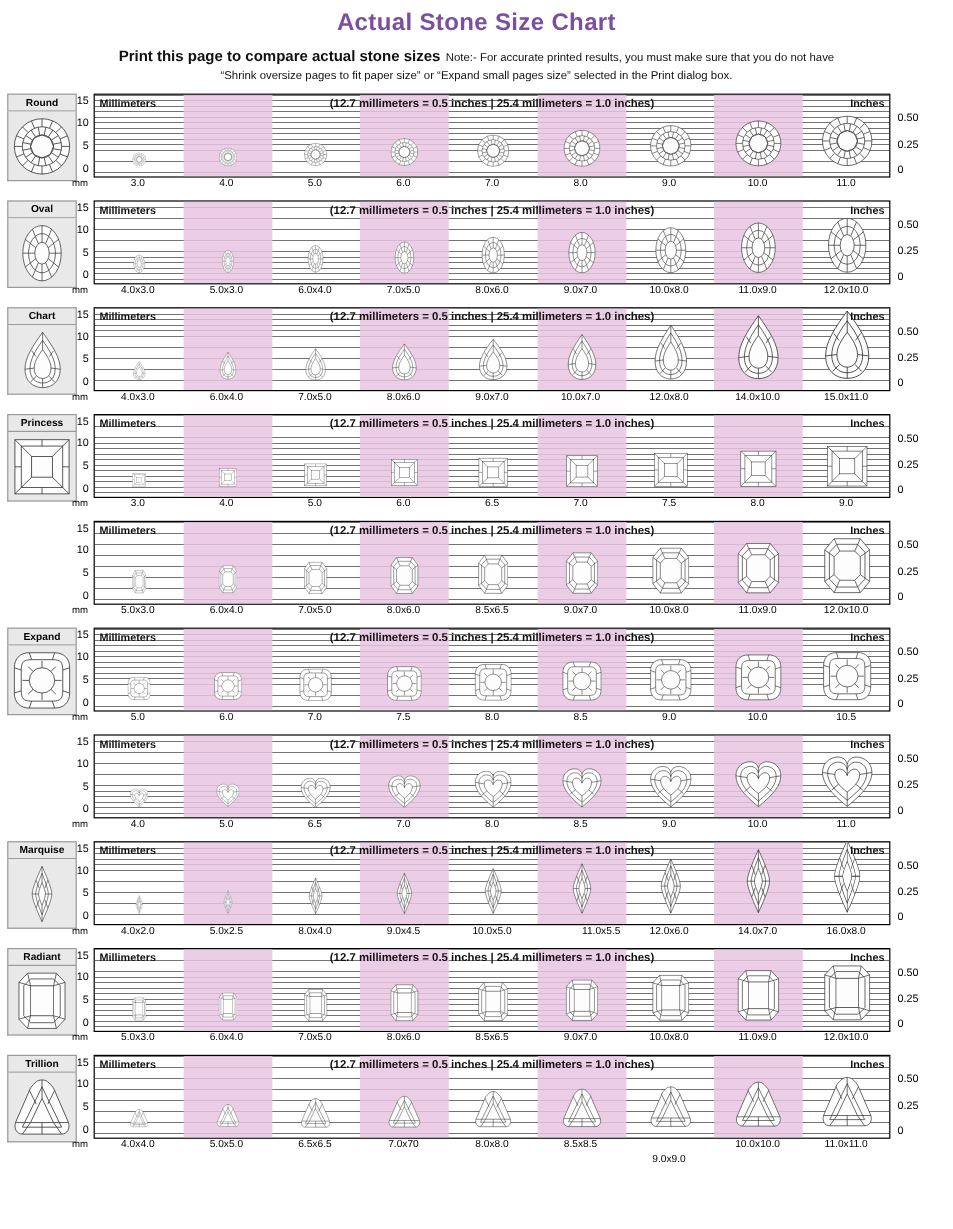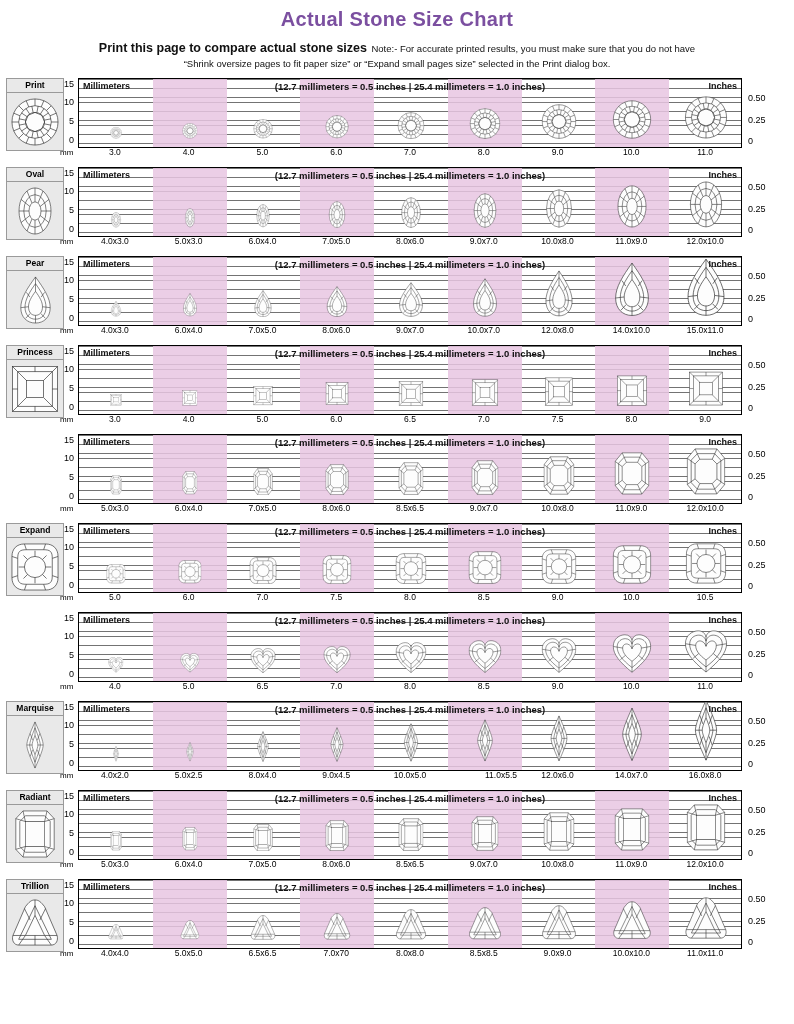--- a/index.html
+++ b/index.html
@@ -156,21 +156,21 @@
 
   <div class="subtitle-wrap">
     <span class="sub-main">Print this page to compare actual stone sizes</span>
     <span class="sub-note">Note:- For accurate printed results, you must make sure that you do not have</span>
     <span class="sub-line2">“Shrink oversize pages to fit paper size” or “Expand small pages size” selected in the Print dialog box.</span>
   </div>
 
   <div class="rows" id="rows">
       <div class="row">
         <div class="shape-cell">
-          <div class="shape-name">Print</div>
+          <div class="shape-name">Round</div>
           <div class="shape-pic">
             <svg width="48" height="48" viewBox="0 0 100 100" preserveAspectRatio="none">
               <g fill="#fdfdfd" stroke="#333" stroke-width="1.4" vector-effect="non-scaling-stroke">
                 <circle cx="50" cy="50" r="48"></circle>
                 <circle cx="50" cy="50" r="34"></circle>
                 <circle cx="50" cy="50" r="20"></circle>
                 <line x1="98" y1="50" x2="84" y2="50"></line>
                 <line x1="83.34669953370984" y1="56.63307094854836" x2="69.61570560806462" y2="53.90180644032257"></line>
                 <line x1="94.34621756054176" y1="68.3688047535243" x2="81.41190410538374" y2="63.01123670041305"></line>
                 <line x1="78.26996681828653" y1="68.88938792266647" x2="66.62939224605091" y2="61.11140466039204"></line>
@@ -1060,21 +1060,21 @@
           <div class="size-lbl" style="left: 258.222px;">7.0x5.0</div>
           <div class="size-lbl" style="left: 332px;">8.0x6.0</div>
           <div class="size-lbl" style="left: 405.778px;">9.0x7.0</div>
           <div class="size-lbl" style="left: 479.556px;">10.0x8.0</div>
           <div class="size-lbl" style="left: 553.333px;">11.0x9.0</div>
           <div class="size-lbl" style="left: 627.111px;">12.0x10.0</div>
         </div>
       </div>
       <div class="row">
         <div class="shape-cell">
-          <div class="shape-name">Pear</div>
+          <div class="shape-name">Chart</div>
           <div class="shape-pic">
             <svg width="35" height="48" viewBox="0 0 100 100" preserveAspectRatio="none">
               <g fill="#fdfdfd" stroke="#333" stroke-width="1.4" vector-effect="non-scaling-stroke">
                 <path d="M50 2 C74 26 92 46 92 66 C92 86 74 98 50 98 C26 98 8 86 8 66 C8 46 26 26 50 2 Z"></path>
                 <path d="M50 16 C68 34 80 50 80 65 C80 81 67 90 50 90 C33 90 20 81 20 65 C20 50 32 34 50 16 Z"></path>
                 <path d="M50 32 C62 44 70 54 70 64 C70 76 61 82 50 82 C39 82 30 76 30 64 C30 54 38 44 50 32 Z"></path>
                 <line x1="50" y1="2" x2="50" y2="32"></line>
                 <line x1="8" y1="66" x2="30" y2="64"></line>
                 <line x1="92" y1="66" x2="70" y2="64"></line>
                 <line x1="50" y1="98" x2="50" y2="82"></line>
@@ -2771,19 +2771,19 @@
           <span style="top: 63px;">0</span>
         </div>
         <div class="mm-axis-tag">mm</div>
         <div class="sizes">
           <div class="size-lbl" style="left: 36.8889px;">4.0x4.0</div>
           <div class="size-lbl" style="left: 110.667px;">5.0x5.0</div>
           <div class="size-lbl" style="left: 184.444px;">6.5x6.5</div>
           <div class="size-lbl" style="left: 258.222px;">7.0x70</div>
           <div class="size-lbl" style="left: 332px;">8.0x8.0</div>
           <div class="size-lbl" style="left: 405.778px;">8.5x8.5</div>
-          <div class="size-lbl" style="left: 479.556px;">9.0x9.0</div>
+          <div class="size-lbl" style="left: 479.556px; margin-top: 12px;">9.0x9.0</div>
           <div class="size-lbl" style="left: 553.333px;">10.0x10.0</div>
           <div class="size-lbl" style="left: 627.111px;">11.0x11.0</div>
         </div>
       </div>
     </div>
 </div>
 
 </body></html>

